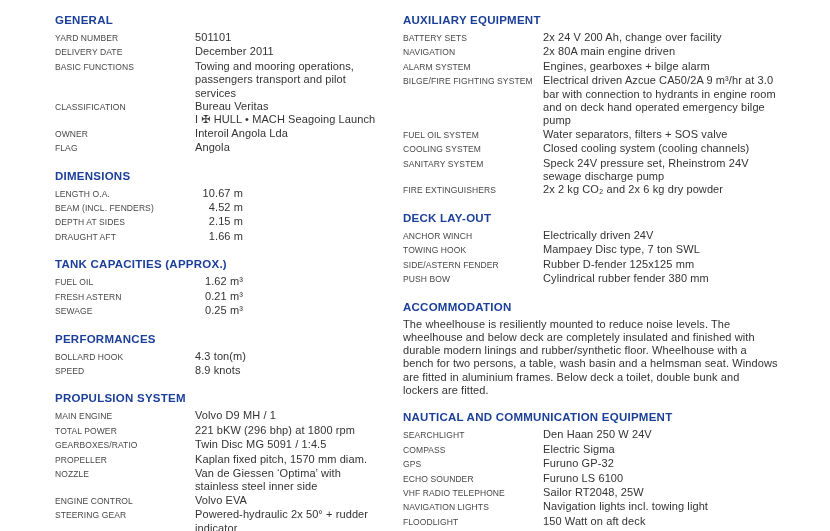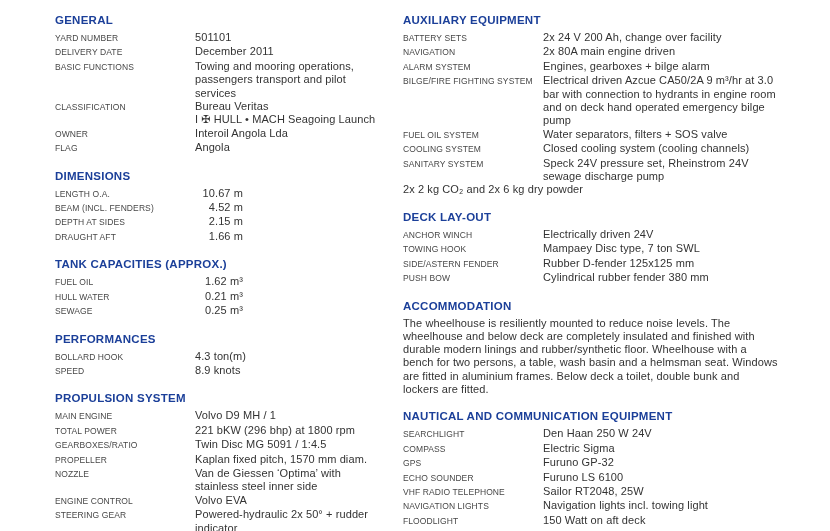--- a/index.html
+++ b/index.html
@@ -91,21 +91,21 @@
       </div>
     </section>
 
     <section>
       <h2>TANK CAPACITIES (APPROX.)</h2>
       <div class="row">
         <div class="lbl">FUEL OIL</div>
         <div class="val num">1.62 m³</div>
       </div>
       <div class="row">
-        <div class="lbl">HULL WATER</div>
+        <div class="lbl">FRESH ASTERN</div>
         <div class="val num">0.21 m³</div>
       </div>
       <div class="row">
         <div class="lbl">SEWAGE</div>
         <div class="val num">0.25 m³</div>
       </div>
     </section>
 
     <section>
       <h2>PERFORMANCES</h2>
@@ -185,20 +185,21 @@
       <div class="row">
         <div class="lbl">COOLING SYSTEM</div>
         <div class="val">Closed cooling system (cooling channels)</div>
       </div>
       <div class="row">
         <div class="lbl">SANITARY SYSTEM</div>
         <div class="val">Speck 24V pressure set, Rheinstrom 24V
 sewage discharge pump</div>
       </div>
       <div class="row">
+        <div class="lbl">FIRE EXTINGUISHERS</div>
         <div class="val">2x 2 kg CO₂ and 2x 6 kg dry powder</div>
       </div>
     </section>
 
     <section>
       <h2>DECK LAY-OUT</h2>
       <div class="row">
         <div class="lbl">ANCHOR WINCH</div>
         <div class="val">Electrically driven 24V</div>
       </div>

